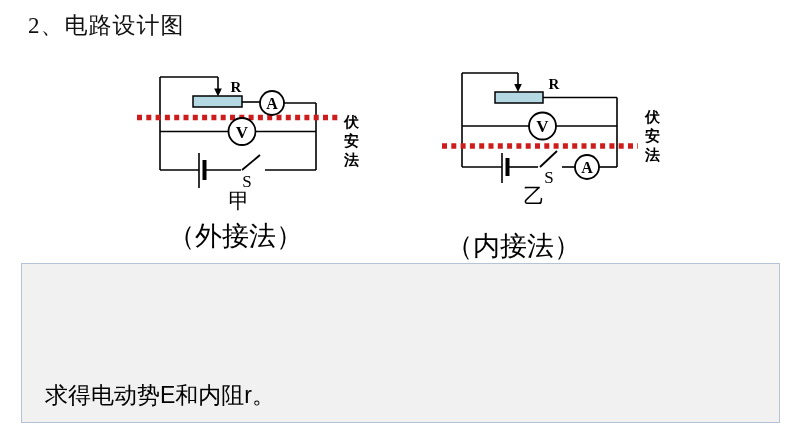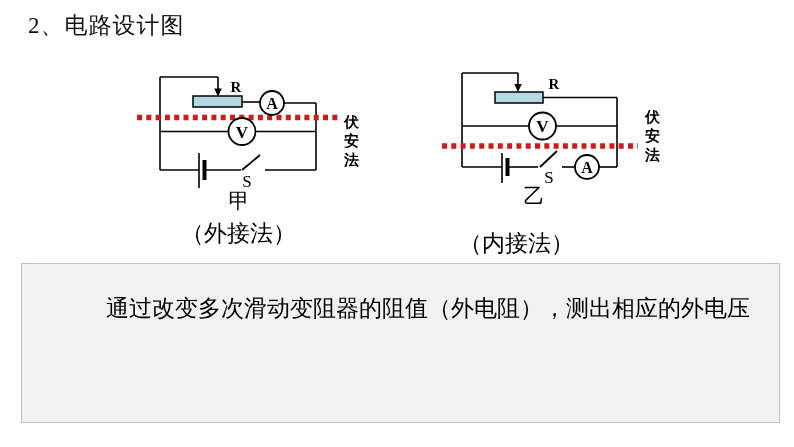--- a/index.html
+++ b/index.html
@@ -6,21 +6,21 @@
   body{width:794px;height:447px;position:relative;background:#ffffff;overflow:hidden;
        font-family:"Liberation Serif", serif;color:#000;}
   .abs{position:absolute;}
   .title{left:28px;top:10px;font-size:23px;letter-spacing:1px;color:#111;}
   svg.circuit{position:absolute;}
   svg text{font-family:"Liberation Serif", serif;fill:#000;}
   .vmethod{width:19px;font-size:15px;font-weight:bold;line-height:19px;
            word-break:break-all;text-align:left;font-family:"Liberation Serif", serif;}
   .vmethod-left{left:344px;top:113px;}
   .vmethod-right{left:645px;top:108px;}
-  .caption{font-size:23px;letter-spacing:0;margin-left:13px;}
+  .caption{font-size:27px;letter-spacing:0;}
   .caption-left{left:168px;top:218px;}
   .caption-right{left:446px;top:228px;}
   .notebox{left:21px;top:263px;width:757px;height:158px;background:#f1f1f1;
            border:1px solid #b5c3d6;}
   .noteline{position:absolute;font-family:"Liberation Sans", sans-serif;
             font-size:23px;line-height:26px;white-space:nowrap;color:#000;}
   .nl1{left:84px;top:31px;}
   .nl2{left:23px;top:75px;}
   .nl3{left:23px;top:118px;}
 </style>
@@ -85,14 +85,14 @@
   <text x="99" y="143" text-anchor="middle" font-size="21">乙</text>
 </svg>
 
 <div class="abs vmethod vmethod-left">伏安法</div>
 <div class="abs vmethod vmethod-right">伏安法</div>
 
 <div class="abs caption caption-left">（外接法）</div>
 <div class="abs caption caption-right">（内接法）</div>
 
 <div class="abs notebox" style="background: rgb(241, 241, 241);">
-  <div class="noteline nl1">通过改变多次滑动变阻器的阻值（外电阻），测出相应的外电压</div>
+  <div class="noteline nl3">求得电动势E和内阻r。</div>
 </div>
 
 </body></html>

